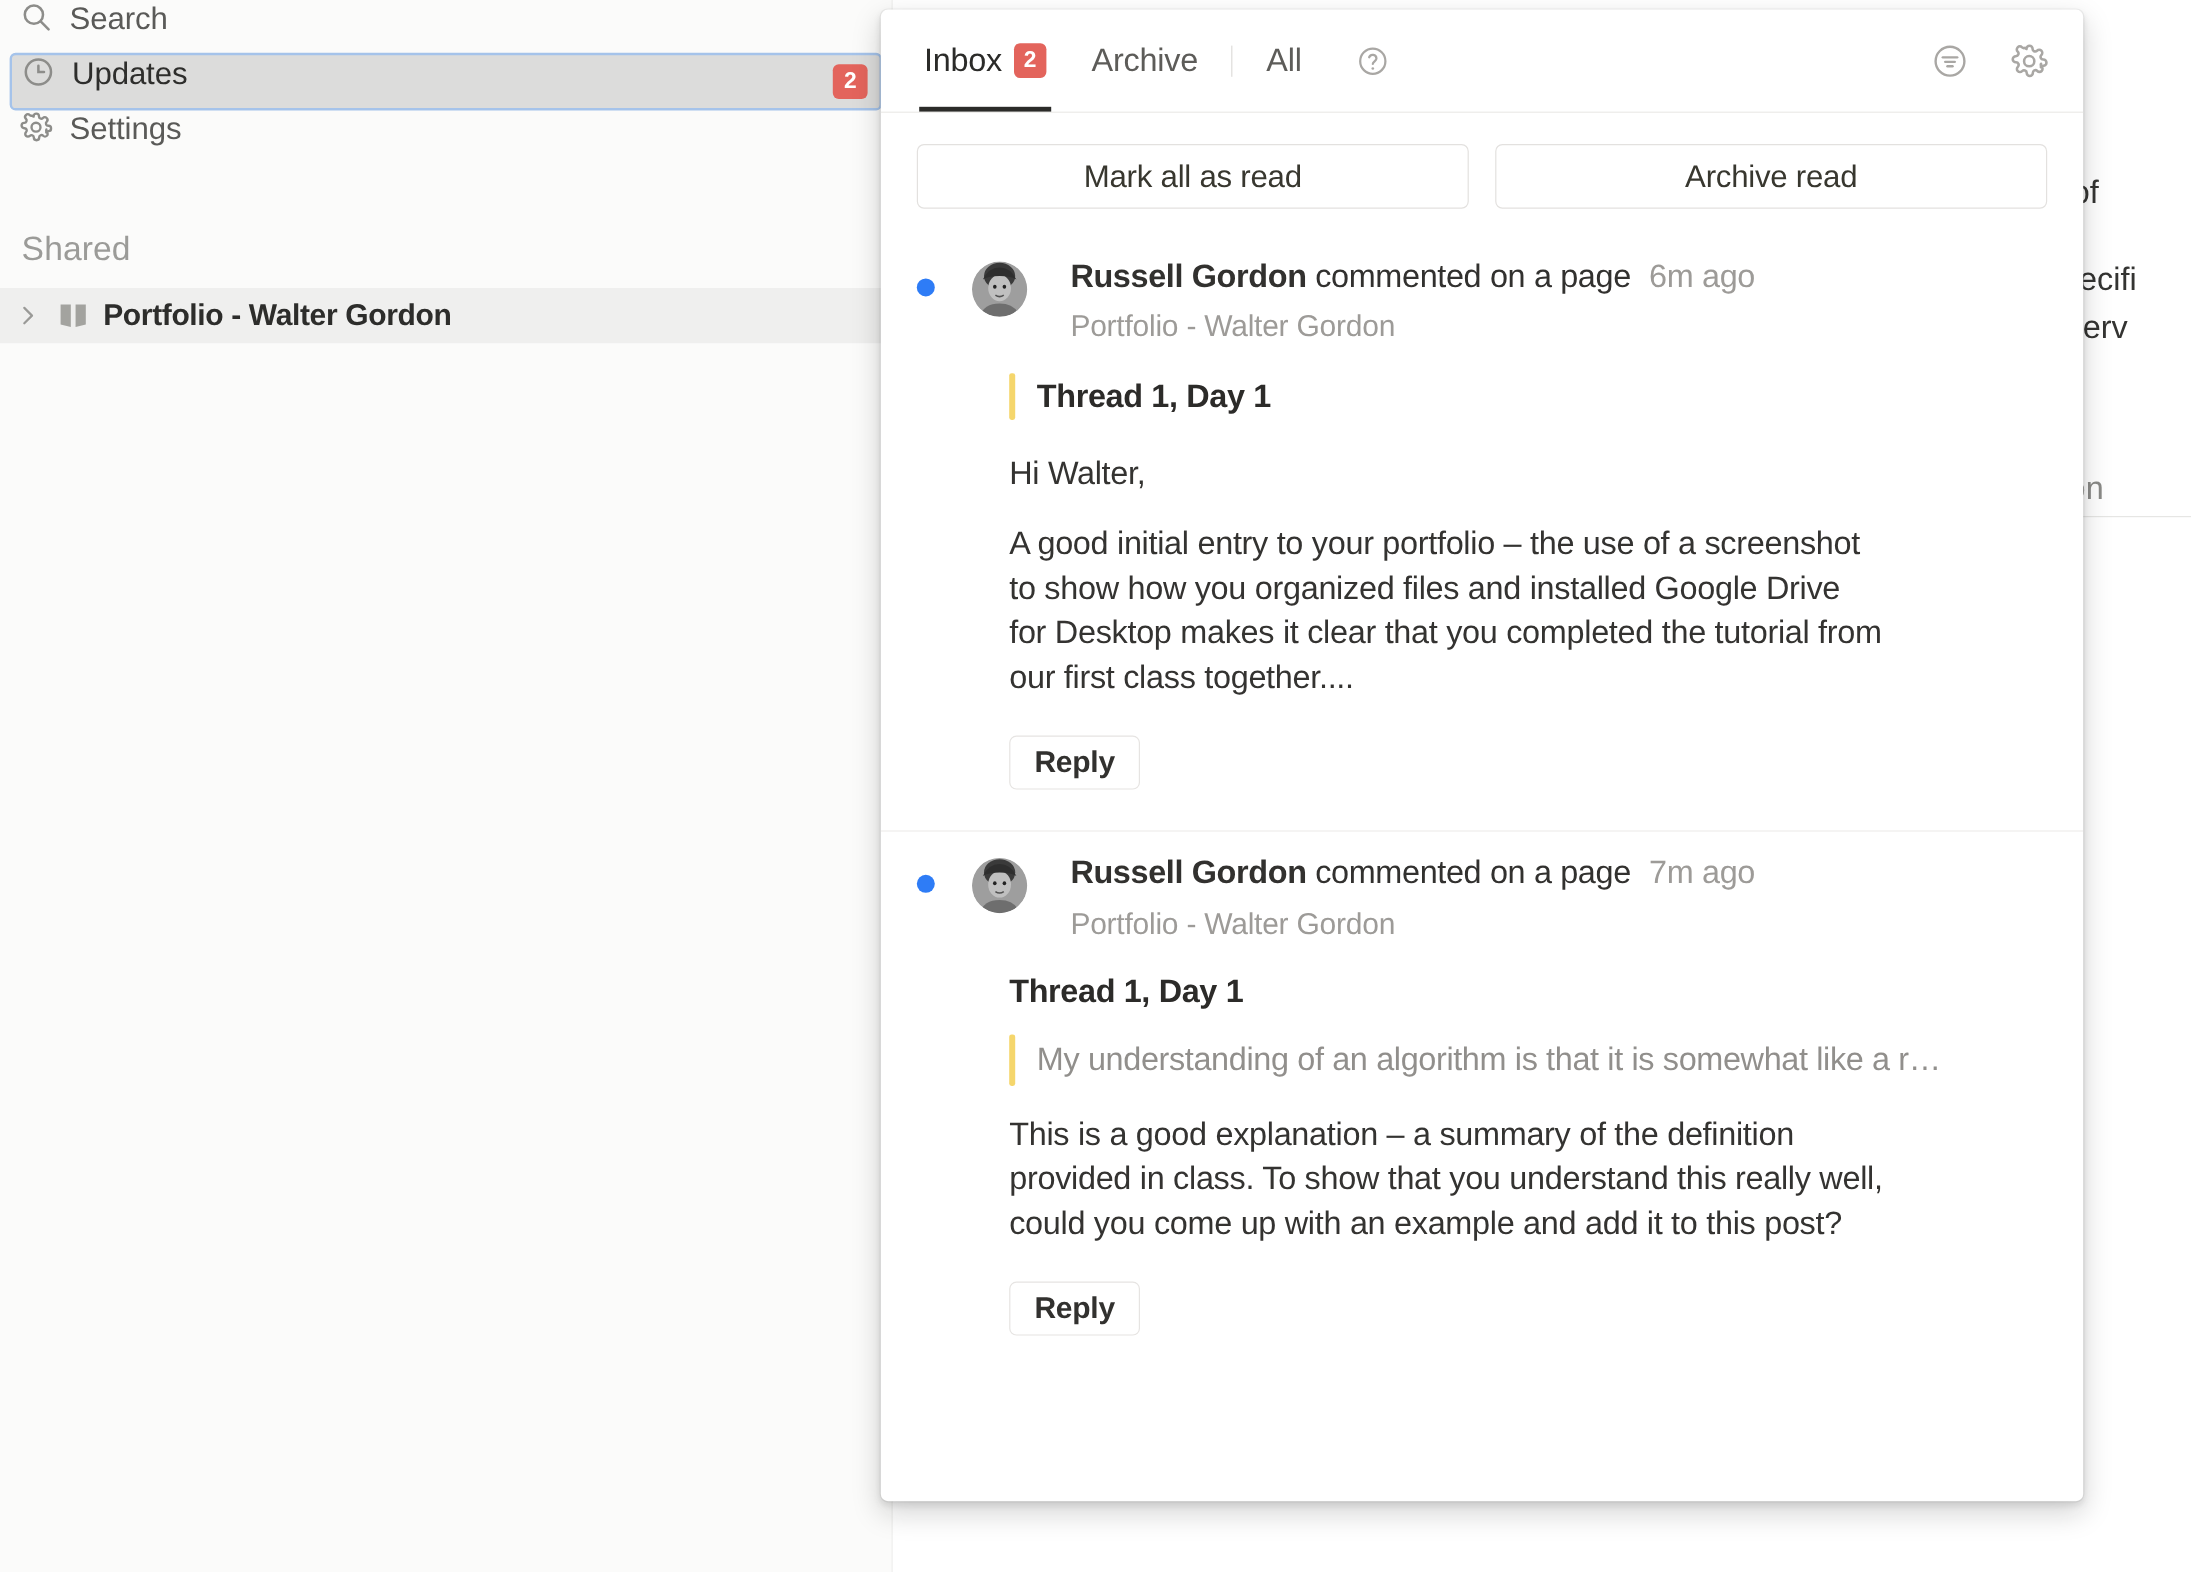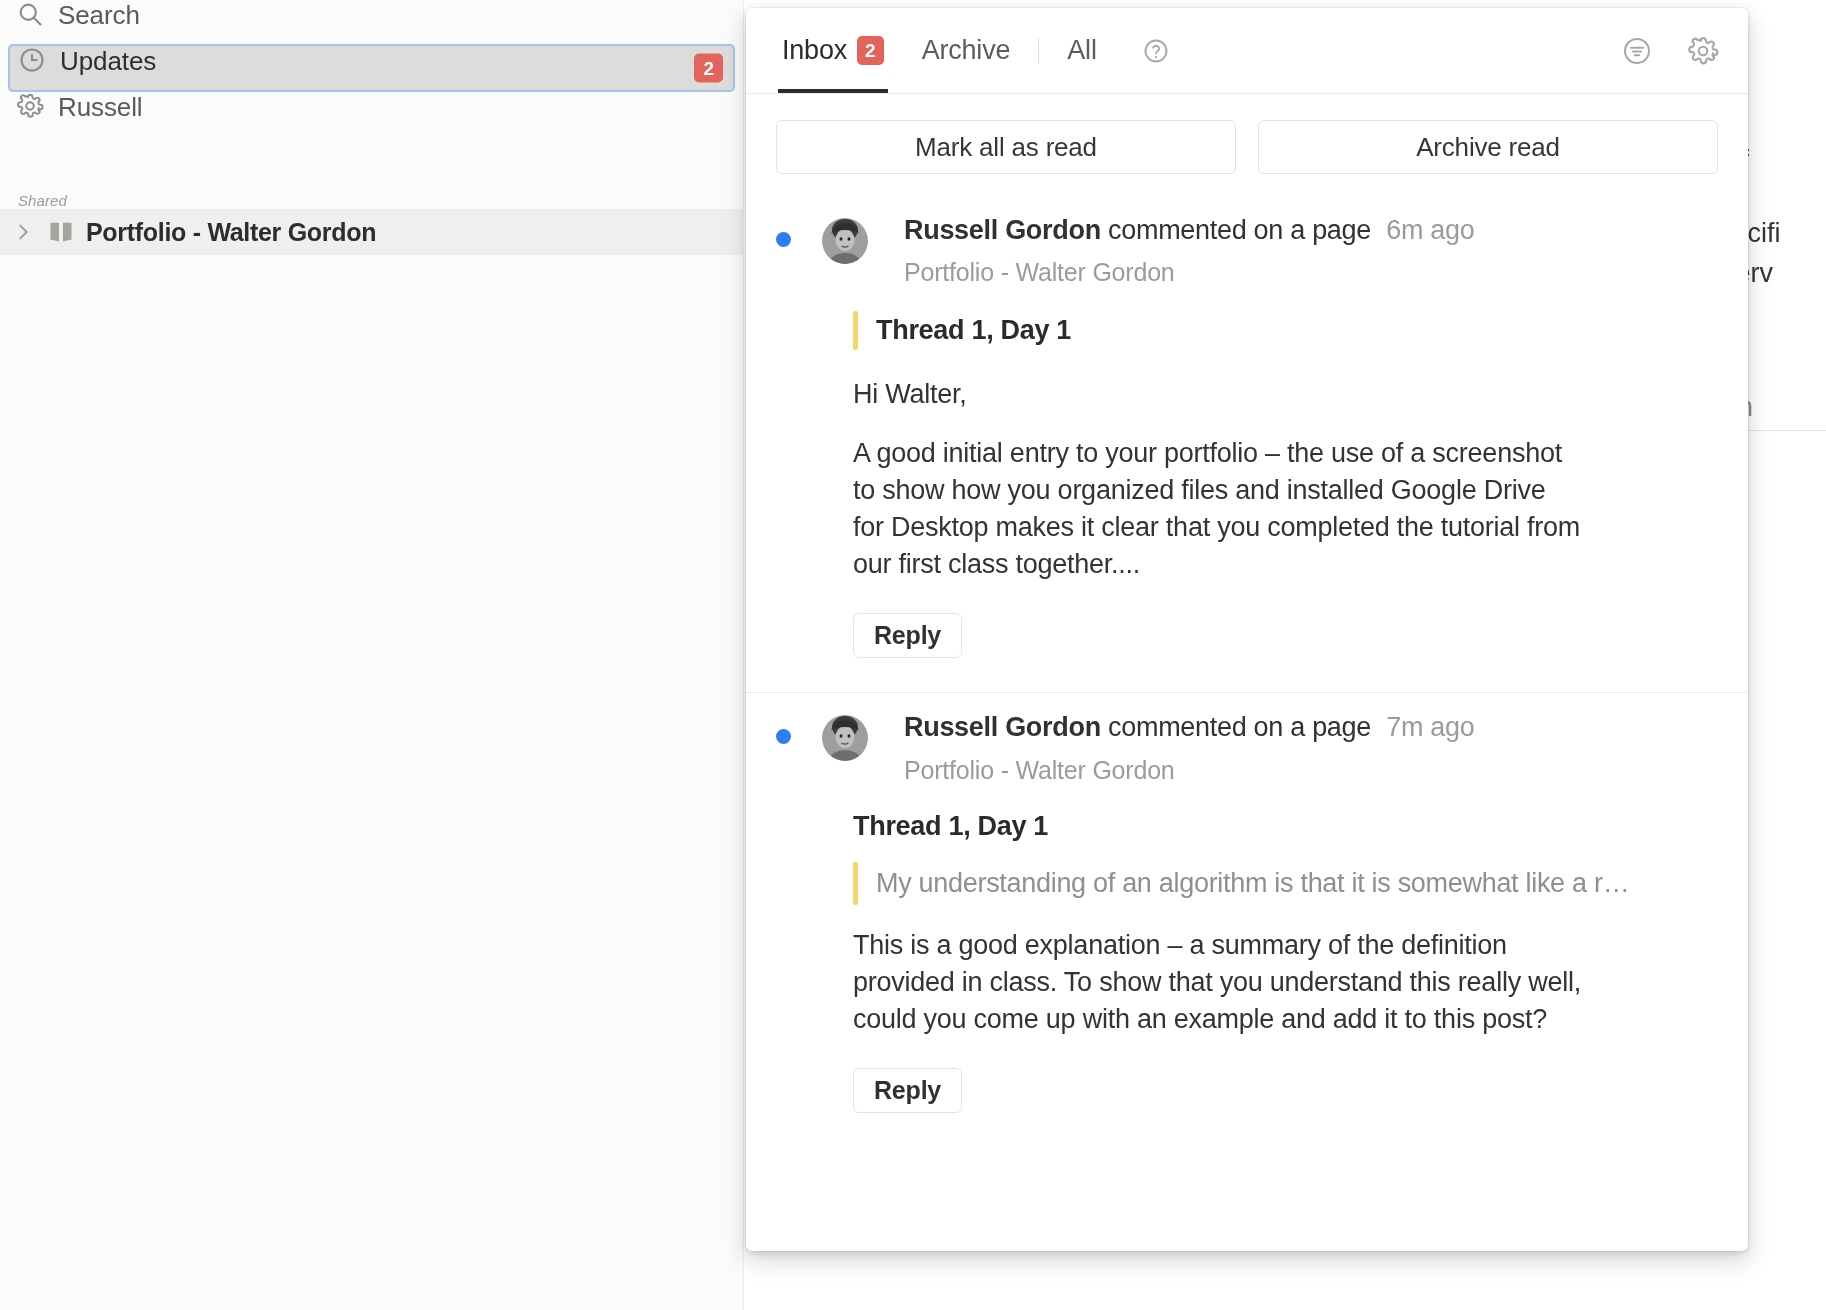--- a/index.html
+++ b/index.html
@@ -77,26 +77,25 @@
     line-height: 1;
     padding: 5px 9px;
     border-radius: 5px;
     min-width: 26px;
     text-align: center;
   }
 
   .spacer-1 { height: 58px; }
 
   .section-label {
-    font-size: 15px;
+    font-size: 28px;
     color: #9b9b98;
     padding: 0 18px;
-    margin-bottom: 0;
+    margin-bottom: 16px;
     letter-spacing: 0.1px;
-    font-style: italic;
   }
 
   .shared-row {
     display: flex;
     align-items: center;
     height: 46px;
     background: #efefee;
     padding: 0 10px;
     gap: 10px;
   }
@@ -163,21 +162,20 @@
     width: 1002px;
     height: 1243px;
     background: #ffffff;
     border-radius: 6px;
     box-shadow: 0 0 0 1px rgba(15,15,15,0.05),
                 0 3px 6px rgba(15,15,15,0.10),
                 0 9px 24px rgba(15,15,15,0.18);
     display: flex;
     flex-direction: column;
     overflow: hidden;
-    margin-left: 12px;
   }
 
   
   .tabbar {
     position: relative;
     display: flex;
     align-items: center;
     height: 86px;
     padding: 0 28px 0 32px;
     border-bottom: 1px solid #eceae8;
@@ -419,21 +417,21 @@
       <span class="badge-red">2</span>
     </div>
 
     <div class="nav-row">
       <span class="nav-icon">
         <svg width="28" height="28" viewBox="0 0 24 24" fill="none" stroke="currentColor" stroke-width="1.7" stroke-linejoin="round">
           <circle cx="12" cy="12" r="3.2"></circle>
           <path d="M19.4 13.6a1.6 1.6 0 0 0 .32 1.77l.06.06a1.9 1.9 0 1 1-2.7 2.7l-.06-.06a1.6 1.6 0 0 0-1.77-.32 1.6 1.6 0 0 0-.97 1.47v.17a1.9 1.9 0 1 1-3.82 0v-.09a1.6 1.6 0 0 0-1.05-1.47 1.6 1.6 0 0 0-1.77.32l-.06.06a1.9 1.9 0 1 1-2.7-2.7l.06-.06a1.6 1.6 0 0 0 .32-1.77 1.6 1.6 0 0 0-1.47-.97h-.17a1.9 1.9 0 1 1 0-3.82h.09a1.6 1.6 0 0 0 1.47-1.05 1.6 1.6 0 0 0-.32-1.77l-.06-.06a1.9 1.9 0 1 1 2.7-2.7l.06.06a1.6 1.6 0 0 0 1.77.32h.08A1.6 1.6 0 0 0 10.3 4.4v-.17a1.9 1.9 0 1 1 3.82 0v.09a1.6 1.6 0 0 0 .97 1.47 1.6 1.6 0 0 0 1.77-.32l.06-.06a1.9 1.9 0 1 1 2.7 2.7l-.06.06a1.6 1.6 0 0 0-.32 1.77v.08a1.6 1.6 0 0 0 1.47.97h.17a1.9 1.9 0 1 1 0 3.82h-.09a1.6 1.6 0 0 0-1.47.97z"></path>
         </svg>
       </span>
-      <span class="nav-label">Russell</span>
+      <span class="nav-label">Settings</span>
     </div>
 
     <div class="spacer-1"></div>
 
     <div class="section-label">Shared</div>
 
     <div class="shared-row">
       <span class="chev">
         <svg width="22" height="22" viewBox="0 0 24 24" fill="none" stroke="currentColor" stroke-width="2" stroke-linecap="round" stroke-linejoin="round">
           <polyline points="9 5 16 12 9 19"></polyline>

